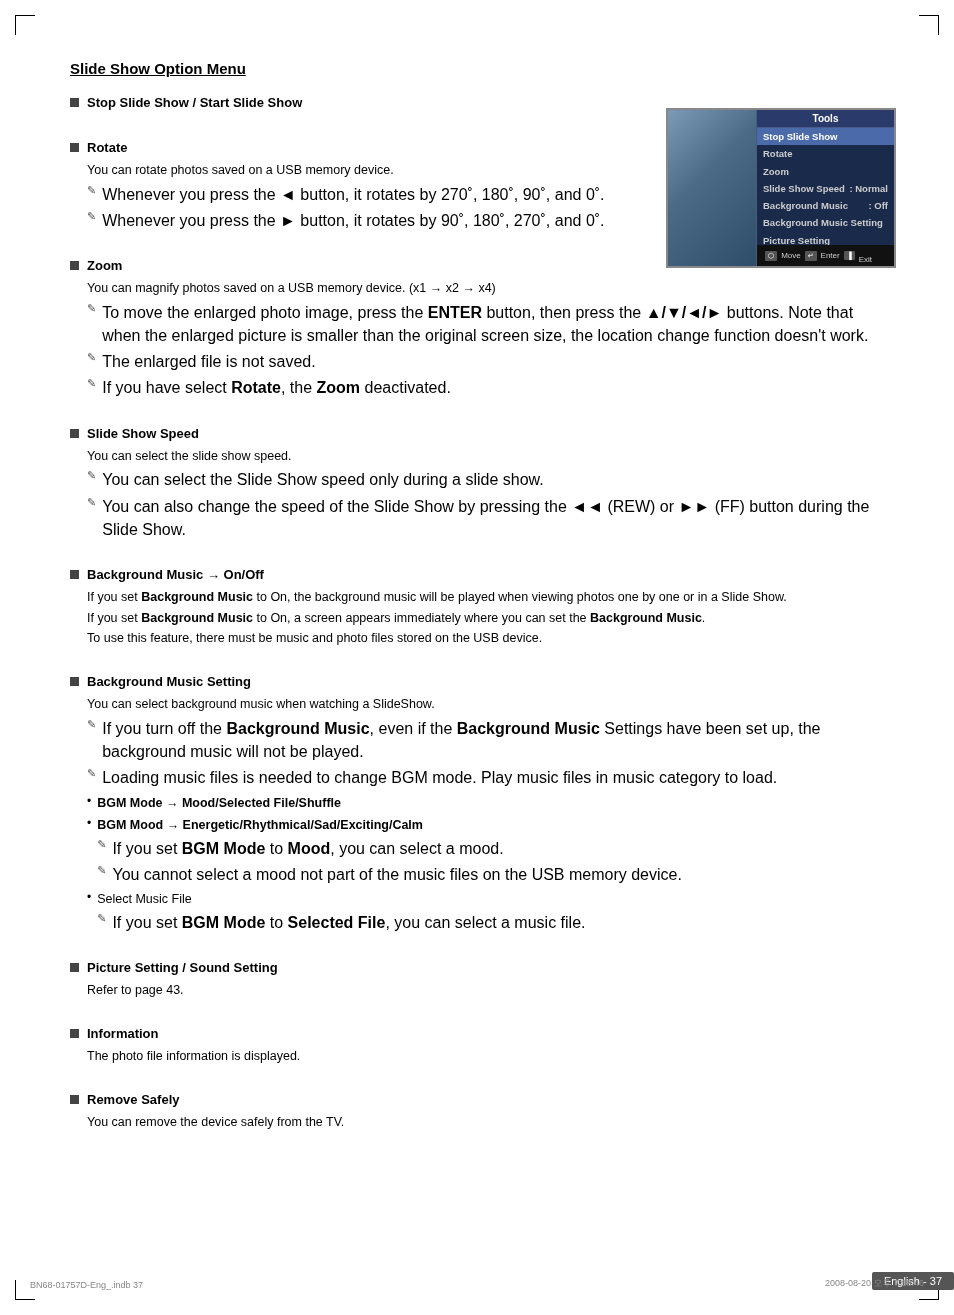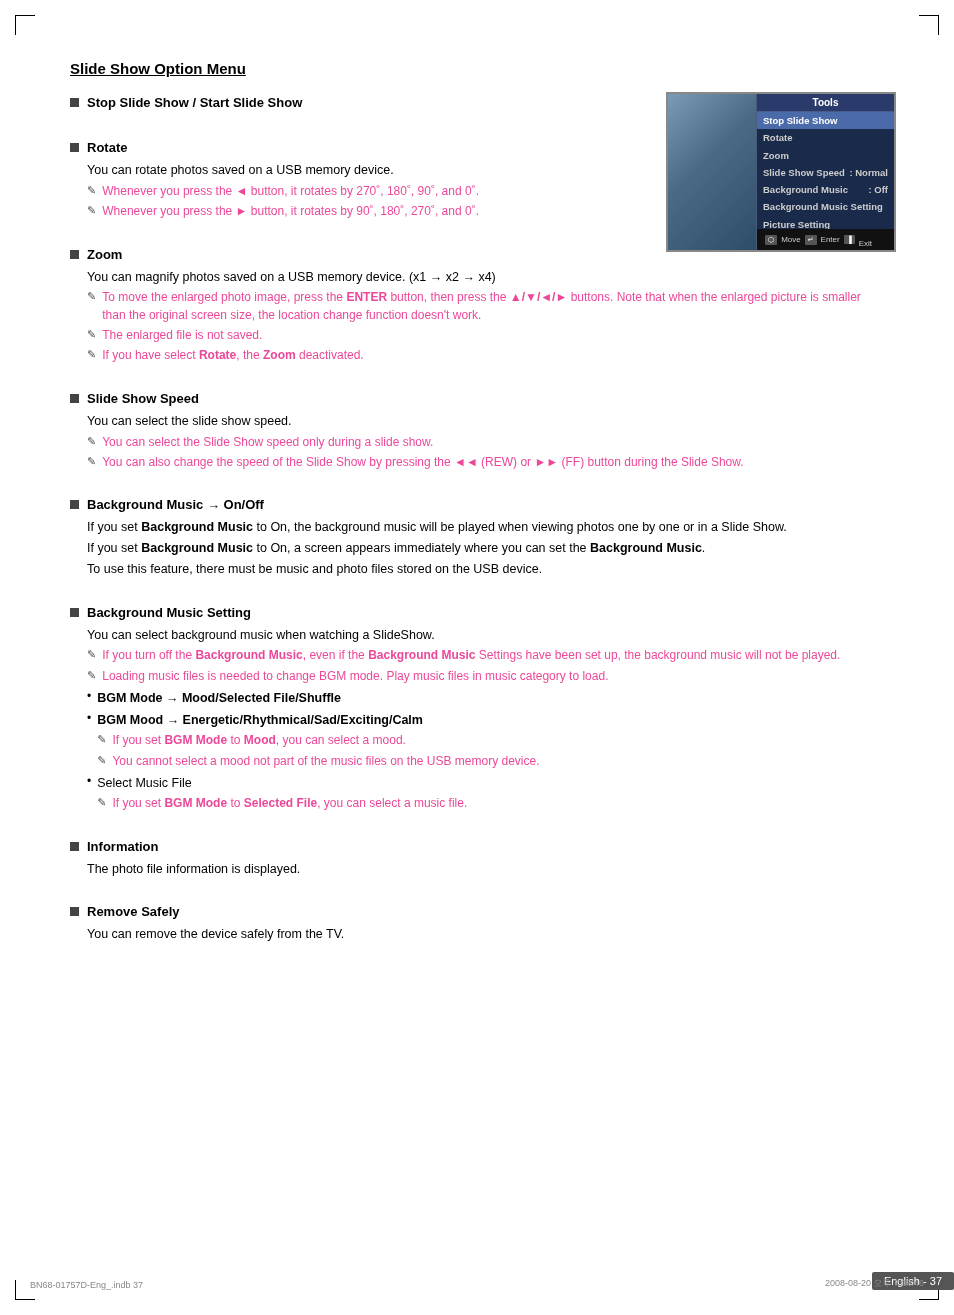--- a/index.html
+++ b/index.html
@@ -89,23 +89,23 @@
 
     .note-icon {
       font-size: 11px;
       color: #555;
       flex-shrink: 0;
       margin-top: 1px;
       font-style: normal;
     }
 
     .note-text {
-      font-size: 12px;
+      font-size: 16px;
       line-height: 1.45;
-      color: #ec4899;
+      color: #000000;
     }
 
     .bullet-dot {
       display: flex;
       align-items: flex-start;
       gap: 6px;
       margin-left: 17px;
       margin-top: 4px;
     }
 
@@ -115,21 +115,21 @@
     }
 
     .bullet-dot-text {
       font-size: 12.5px;
       line-height: 1.45;
     }
 
     
     .tv-menu-box {
       position: absolute;
-      top: 92px;
+      top: 108px;
       right: 70px;
       width: 218px;
     }
 
     .tv-screen {
       border: 2px solid #888;
       background: #2a3a5c;
       width: 230px;
       height: 160px;
       position: relative;
@@ -386,20 +386,27 @@
           <span class="bullet-dot-mark">•</span>
           <div><span class="bullet-dot-text">Select Music File</span><div class="note-item" style="margin-left: 0px;">
               <span class="note-icon">✎</span>
               <span class="note-text">If you set <b>BGM Mode</b> to <b>Selected File</b>, you can select a music file.</span>
             </div></div>
         </div>
       </div>
       <div class="menu-item">
         <div class="menu-item-header">
           <div class="bullet-square"></div>
+          <span class="menu-item-title">Picture Setting / Sound Setting</span>
+        </div>
+        <div class="menu-item-desc">Refer to page 43.</div>
+      </div>
+      <div class="menu-item">
+        <div class="menu-item-header">
+          <div class="bullet-square"></div>
           <span class="menu-item-title">Information</span>
         </div>
         <div class="menu-item-desc">The photo file information is displayed.</div>
       </div>
       <div class="menu-item">
         <div class="menu-item-header">
           <div class="bullet-square"></div>
           <span class="menu-item-title">Remove Safely</span>
         </div>
         <div class="menu-item-desc">You can remove the device safely from the TV.</div>

